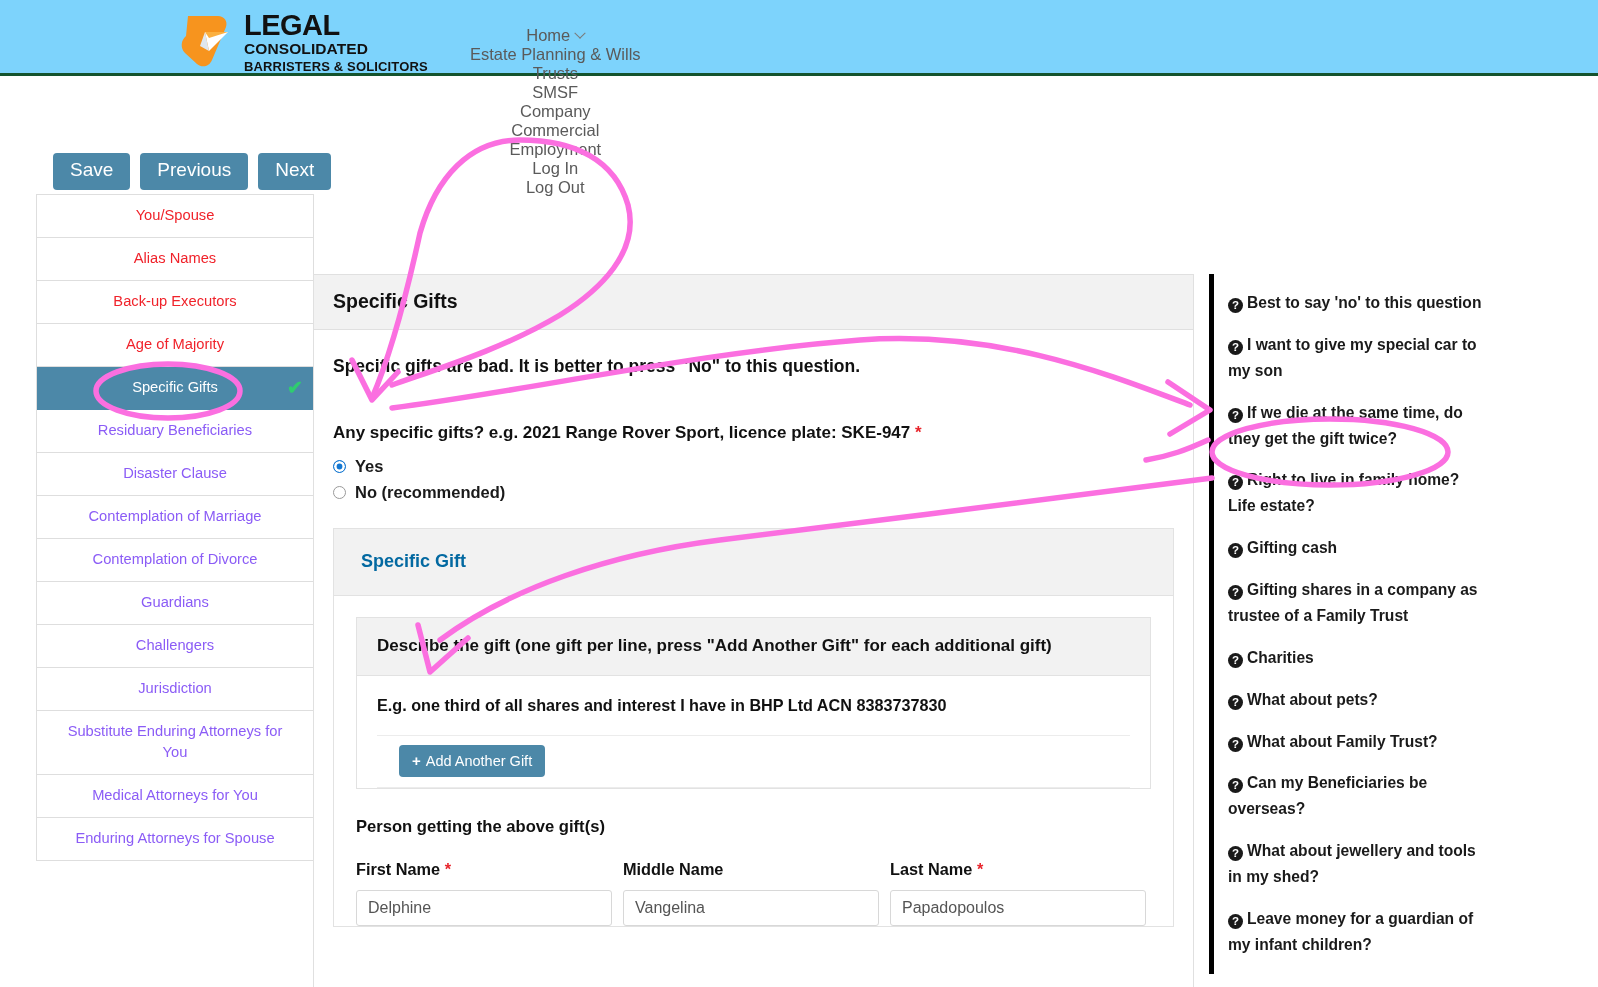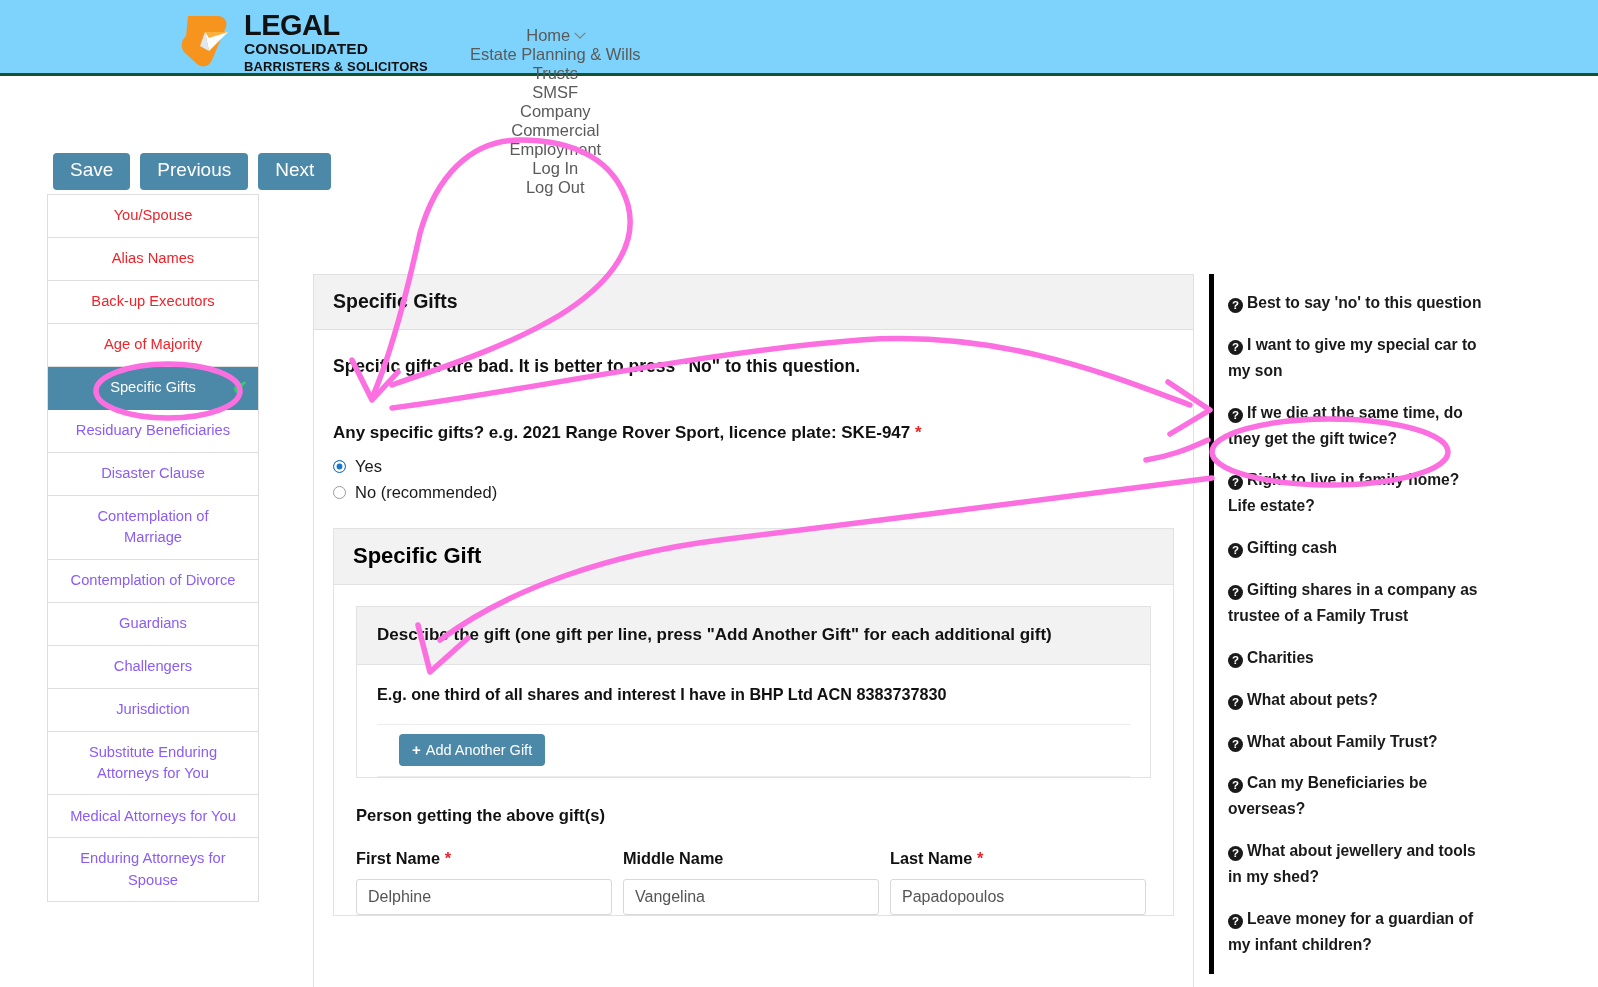--- a/index.html
+++ b/index.html
@@ -91,22 +91,22 @@
     font-size: 19px;
     font-family: "Liberation Sans", sans-serif;
     padding: 7px 17px 9px;
     cursor: pointer;
     line-height: 1.1;
   }
 
   
   .steps {
     position: absolute;
-    left: 47px; top: 118px;
-    width: 212px;
+    left: 36px; top: 118px;
+    width: 278px;
     border: 1px solid #dedede;
     border-bottom: none;
     background: #fff;
   }
   .step {
     position: relative;
     border-bottom: 1px solid #dedede;
     min-height: 43px;
     display: flex;
     align-items: center;
@@ -169,20 +169,21 @@
     margin: 0 0 14px;
   }
   .req { color: #e8252c; font-weight: bold; }
 
   .radio-row {
     display: flex;
     align-items: center;
     gap: 9px;
     margin-bottom: 7px;
     cursor: pointer;
+    font-weight: bold;
   }
   .radio {
     width: 13px; height: 13px;
     border-radius: 50%;
     border: 1px solid #9a9a9a;
     background: #fff;
     flex: 0 0 13px;
     position: relative;
   }
   .radio.on {
@@ -197,24 +198,24 @@
     margin: 26px 0 0;
     border: 1px solid #e2e2e2;
     background: #ffffff;
   }
   .card-head {
     background: #f2f2f2;
     border-bottom: 1px solid #e2e2e2;
     padding: 14px 19px 15px;
   }
   .card-head h3 {
-    margin: 0;
-    font-size: 22px;
-    font-weight: bold;
-    color: #000000;
+    margin: 8px;
+    font-size: 18px;
+    font-weight: bold;
+    color: #0369a1;
   }
   .card-body { padding: 21px 22px 0; }
 
   .subcard {
     border: 1px solid #e2e2e2;
     background: #fff;
   }
   .subcard-head {
     background: #f2f2f2;
     border-bottom: 1px solid #e2e2e2;

